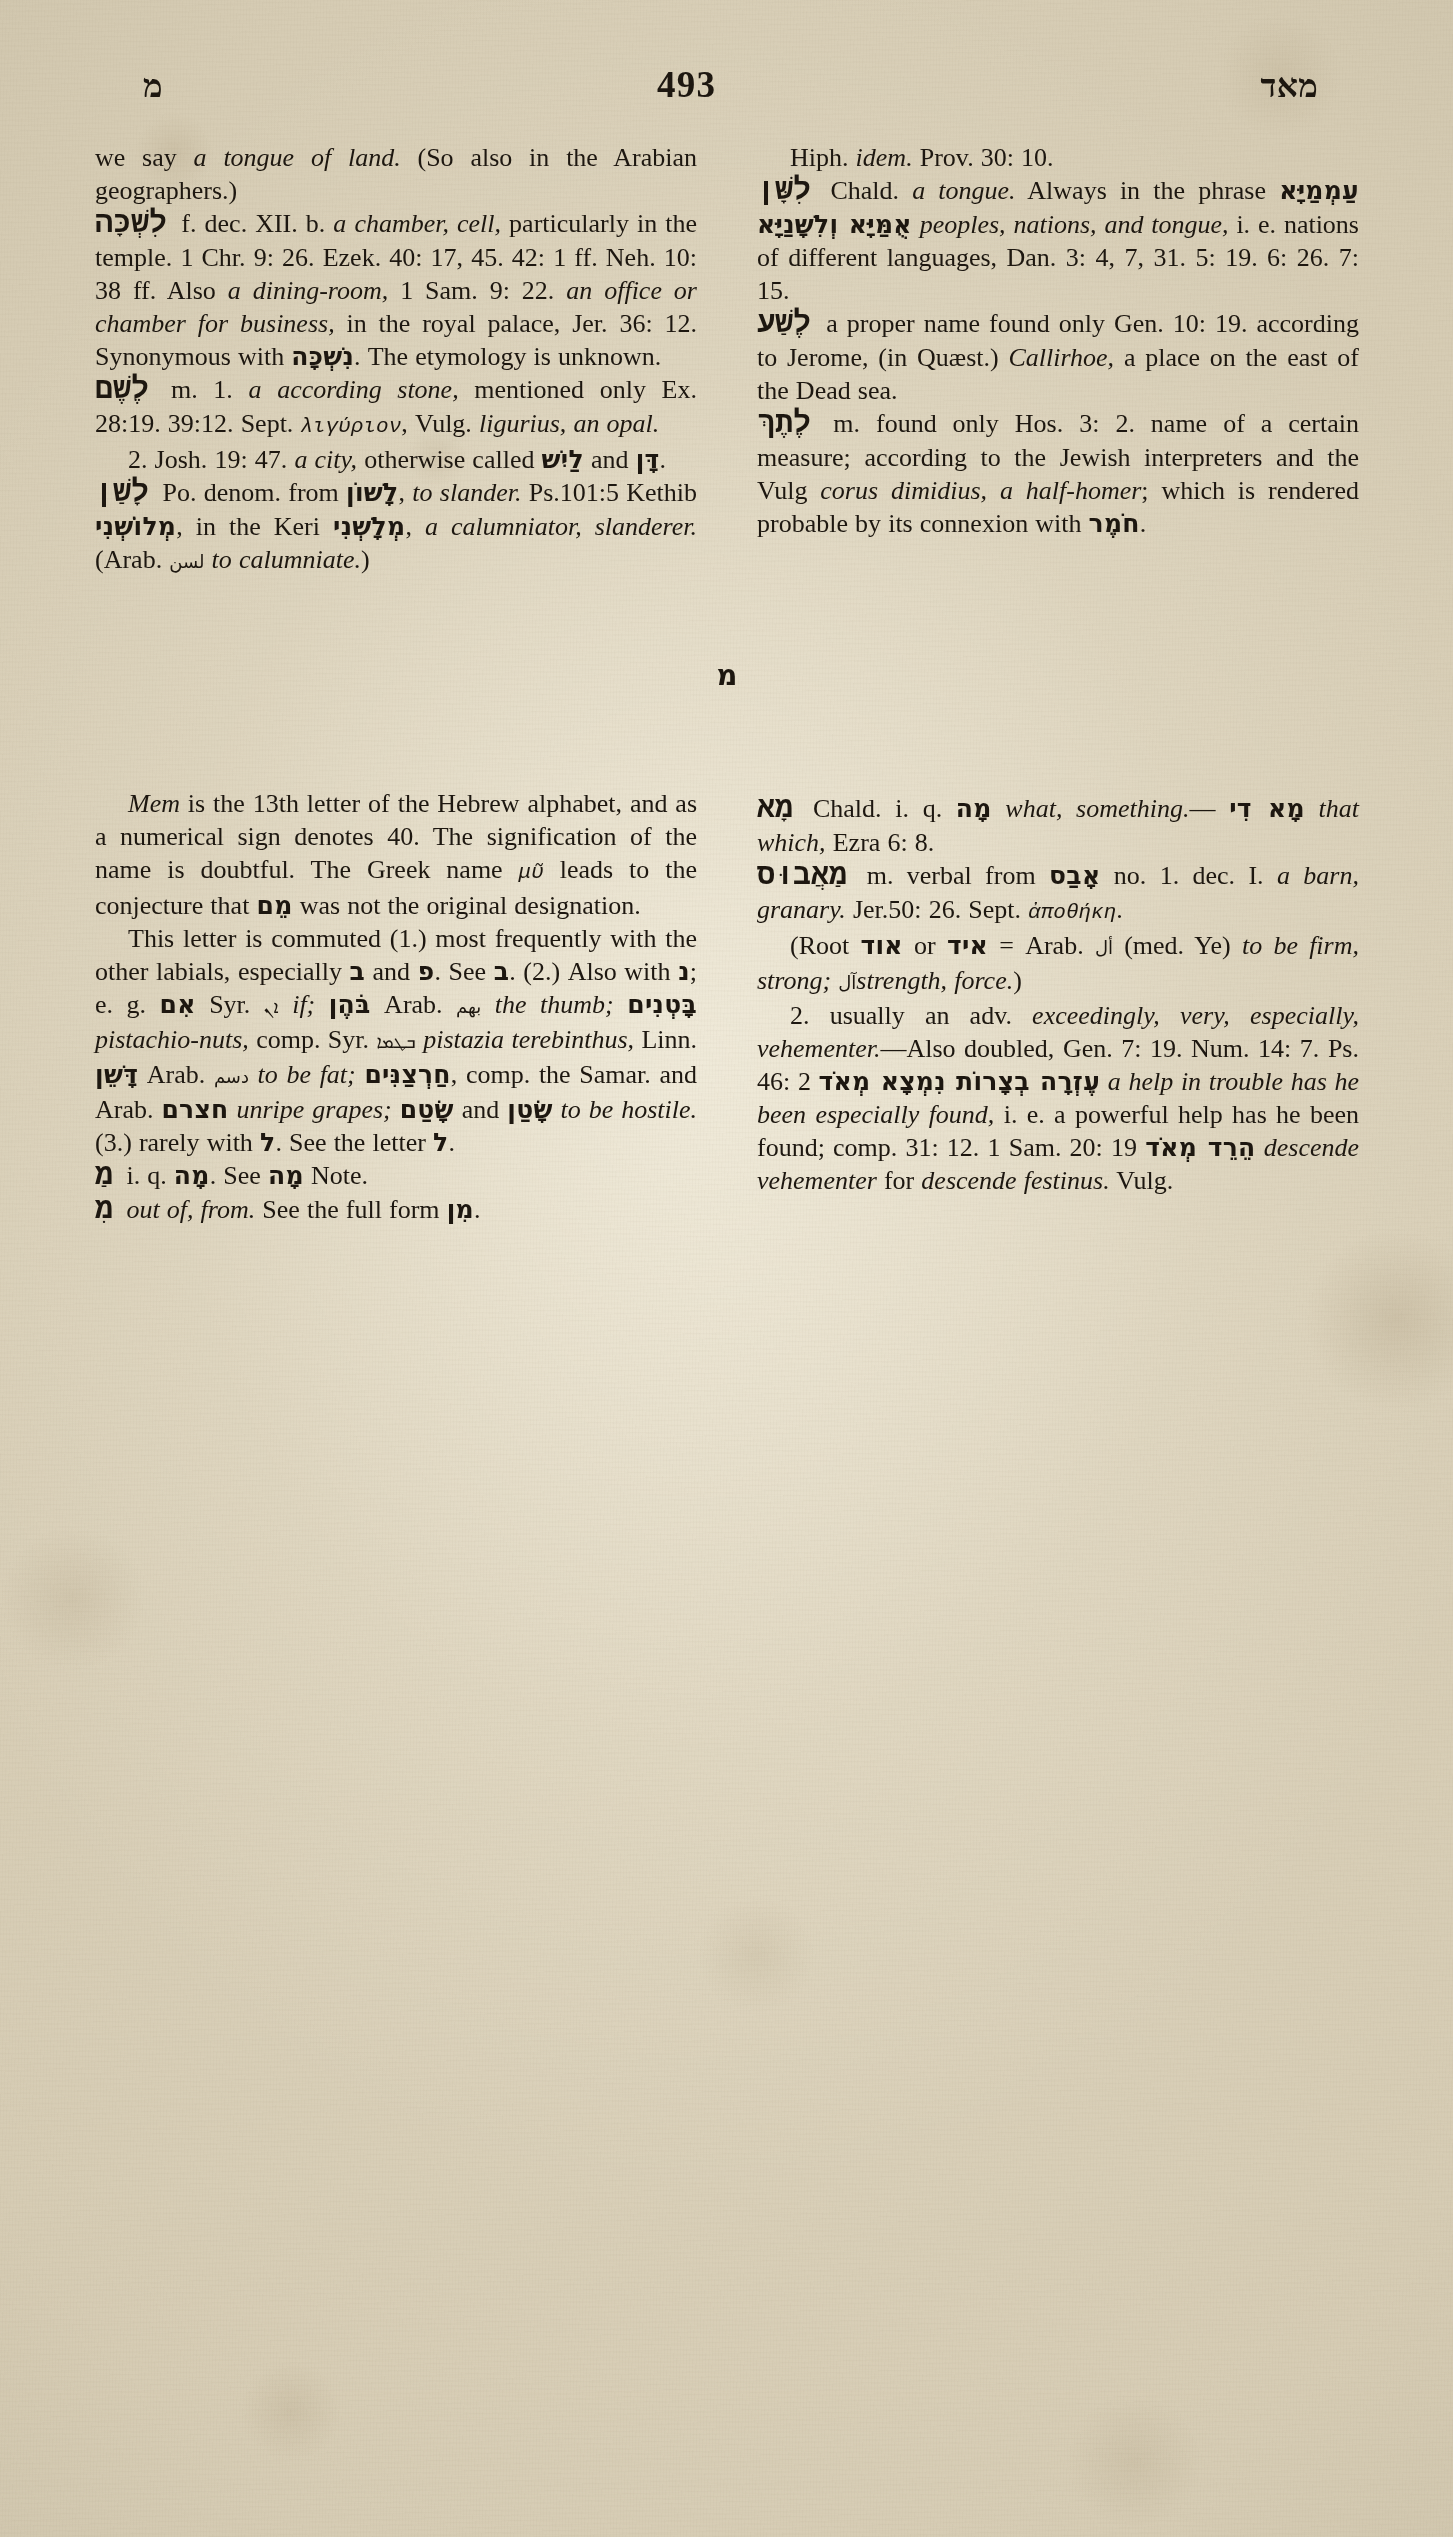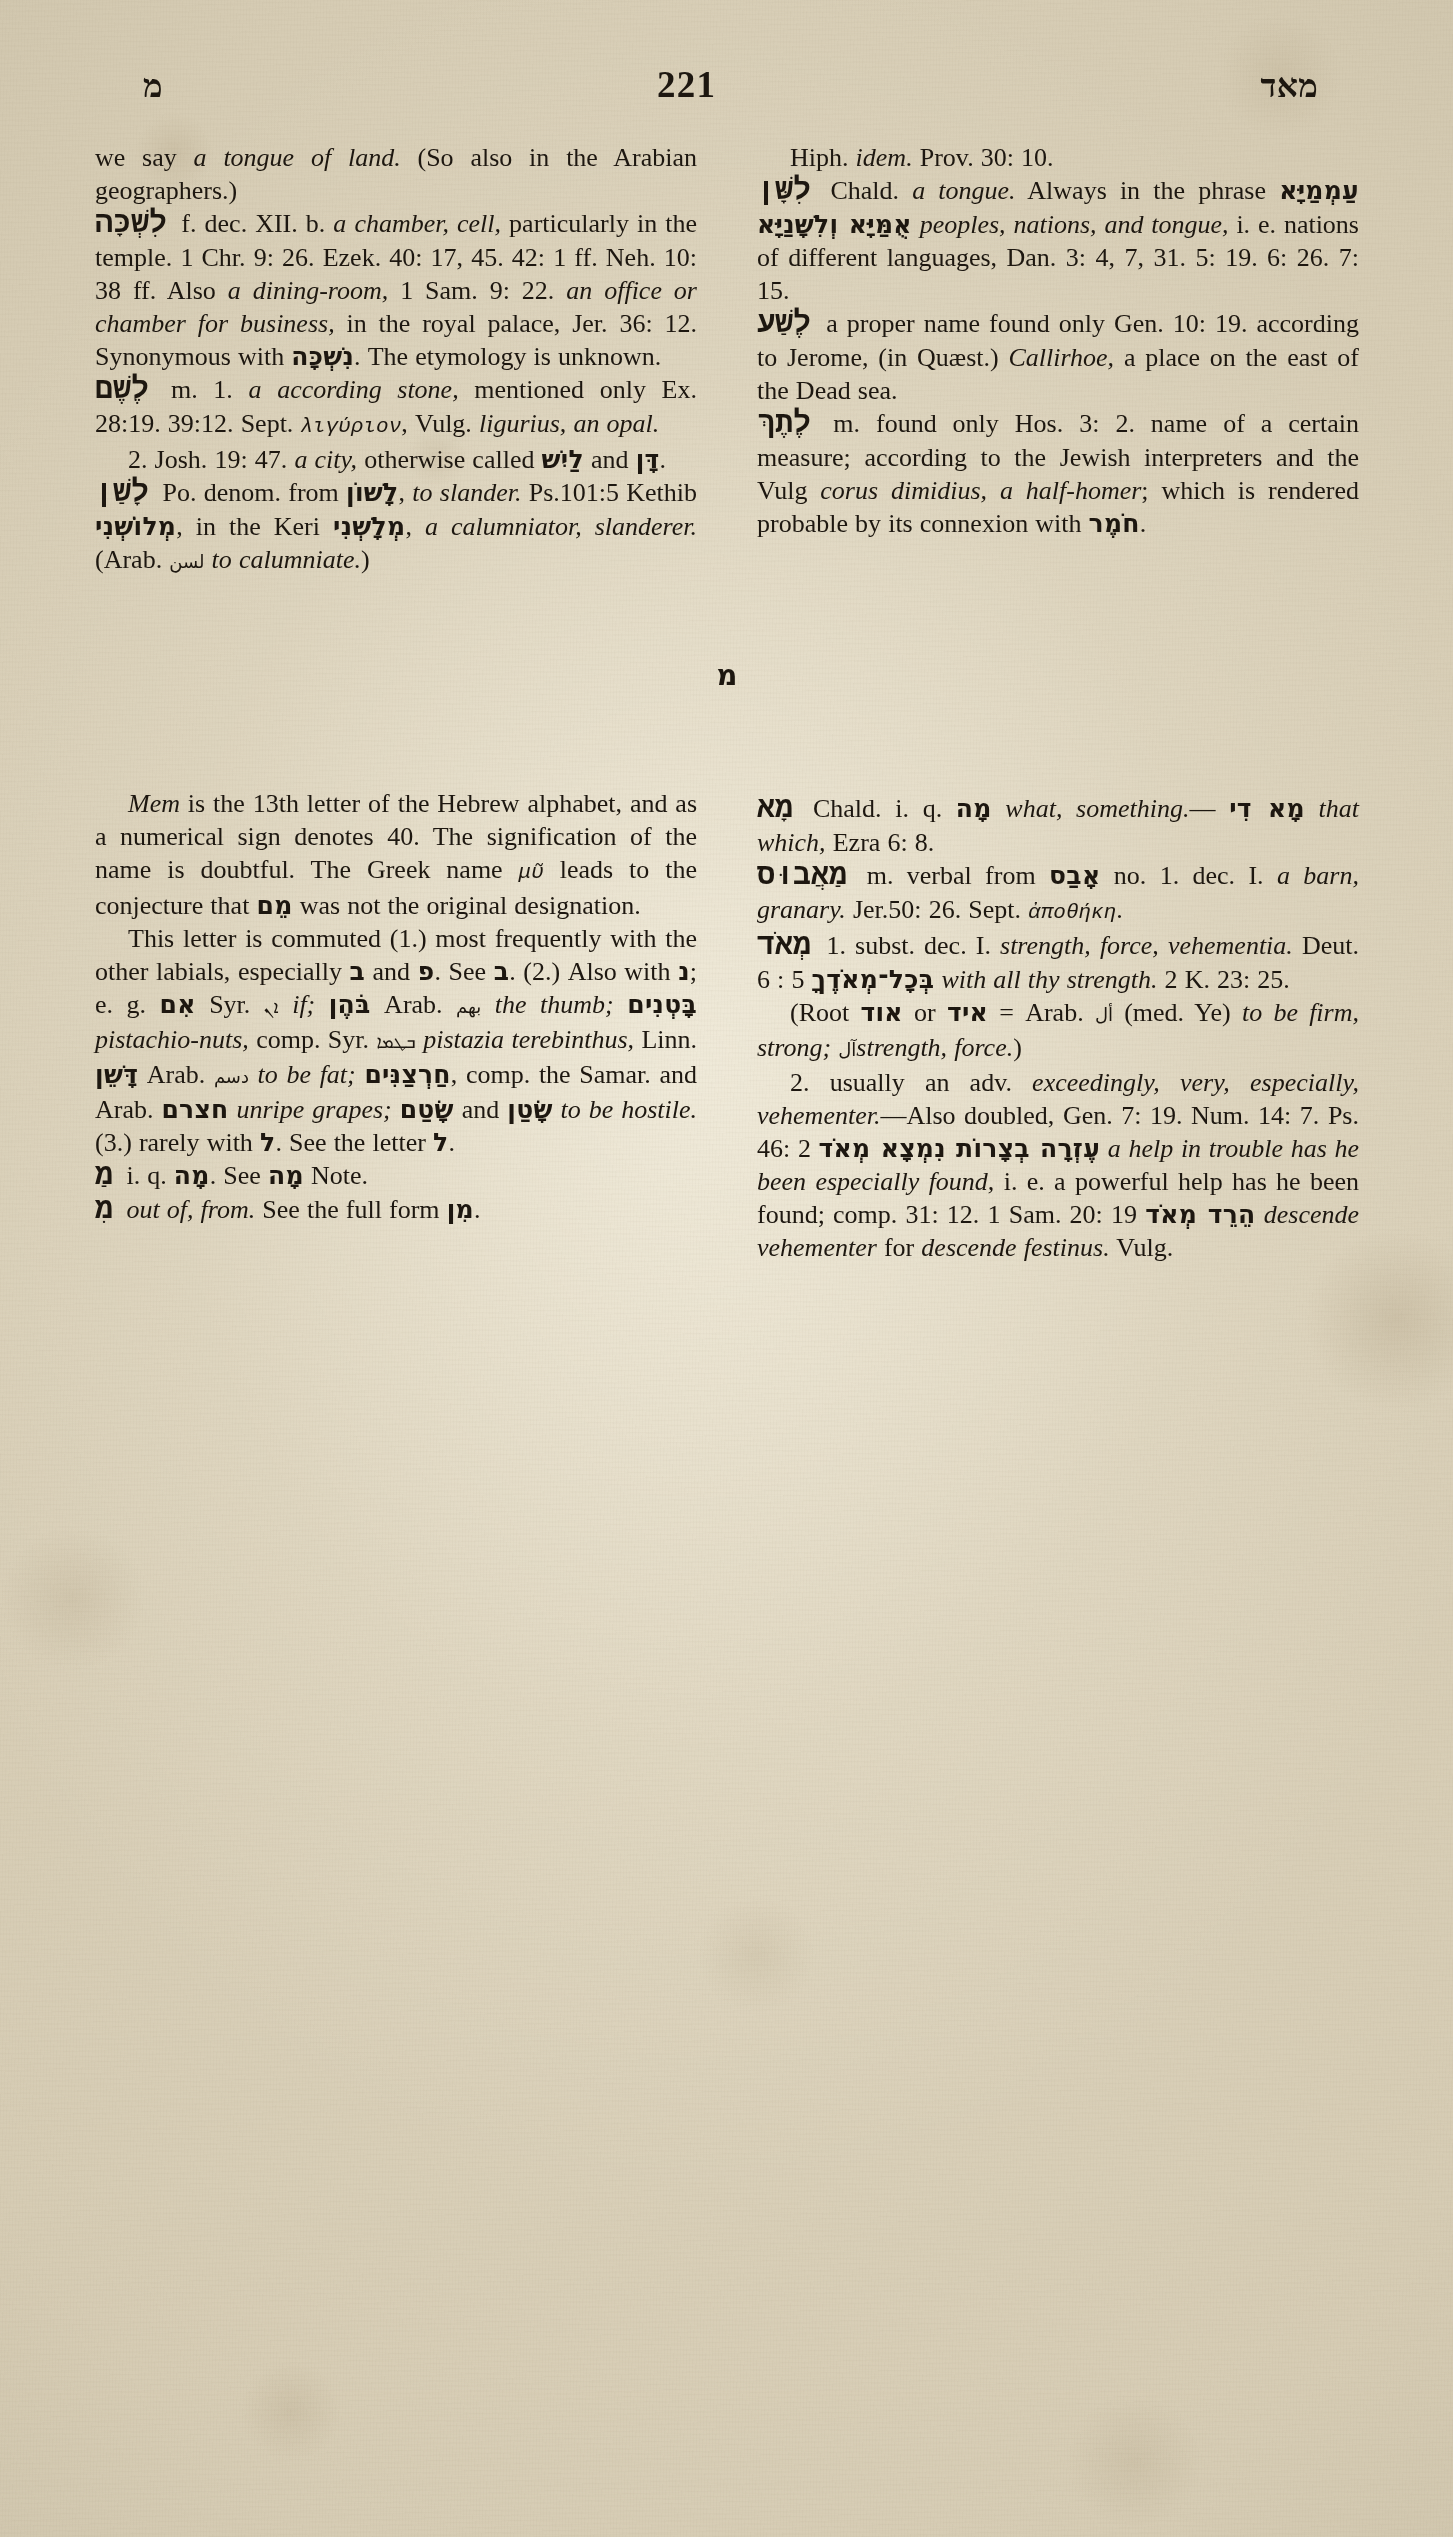--- a/index.html
+++ b/index.html
@@ -130,21 +130,21 @@
 <body>
 
 <div class="page">
   <div class="grain"></div>
   <div class="foxing"></div>
 
   <div class="content">
 
     <div class="running-head">
       <span class="heb-head">מ</span>
-      <span class="folio">221</span>
+      <span class="folio">493</span>
       <span class="heb-head">מאד</span>
     </div>
 
     <div class="columns">
 
       <div class="col">
 
         <p class="tx"><span>we say </span><span class="it">a tongue of land.</span><span> (So also in the Arabian geographers.)</span></p>
 
         <p class="tx entry"><span class="heb-lemma">לִשְׁכָּה</span><span> f. dec. XII. b. </span><span class="it">a chamber, cell,</span><span> particularly in the temple. 1 Chr. 9: 26. Ezek. 40: 17, 45. 42: 1 ff. Neh. 10: 38 ff. Also </span><span class="it">a dining-room,</span><span> 1 Sam. 9: 22. </span><span class="it">an office or chamber for business,</span><span> in the royal palace, Jer. 36: 12. Synonymous with </span><span class="heb">נִשְׁכָּה</span><span>. The etymology is unknown.</span></p>
@@ -184,21 +184,20 @@
 
         <p class="tx entry"><span class="heb-lemma">מִ</span><span class="it"> out of, from.</span><span> See the full form </span><span class="heb">מִן</span><span>.</span></p>
       </div>
 
       <div class="col">
 
         <p class="tx entry first"><span class="heb-lemma">מָא</span><span> Chald. i. q. </span><span class="heb">מָה</span><span> </span><span class="it">what, something.</span><span>— </span><span class="heb">מָא דִי</span><span> </span><span class="it">that which,</span><span> Ezra 6: 8.</span></p>
 
         <p class="tx entry"><span class="heb-lemma">מַאֲבוּס</span><span> m. verbal from </span><span class="heb">אָבַס</span><span> no. 1. dec. I. </span><span class="it">a barn, granary.</span><span> Jer.50: 26. Sept. </span><span class="grk">ἀποθήκη</span><span>.</span></p>
 
-        <p class="tx entry"><span class="heb-lemma">מְאֹד</span><span> 1. subst. dec. I. </span><span class="it">strength, force, vehementia.</span><span> Deut. 6 : 5 </span><span class="heb">בְּכָל־מְאֹדֶךָ</span><span> </span><span class="it">with all thy strength.</span><span> 2 K. 23: 25.</span></p>
 
         <p class="tx ind gap-top"><span>(Root </span><span class="heb">אוד</span><span> or </span><span class="heb">איד</span><span> = Arab. </span><span class="arab">أل</span><span> (med. Ye) </span><span class="it">to be firm, strong;</span><span> </span><span class="arab">آل</span><span class="it">strength, force.</span><span>)</span></p>
 
         <p class="tx ind"><span>2. usually an adv. </span><span class="it">exceedingly, very, especially, vehementer.</span><span>—Also doubled, Gen. 7: 19. Num. 14: 7. Ps. 46: 2 </span><span class="heb">עֶזְרָה בְצָרוֹת נִמְצָא מְאֹד</span><span> </span><span class="it">a help in trouble has he been especially found,</span><span> i. e. a powerful help has he been found; comp. 31: 12. 1 Sam. 20: 19 </span><span class="heb">הֵרֵד מְאֹד</span><span> </span><span class="it">descende vehementer</span><span> for </span><span class="it">descende festinus.</span><span> Vulg.</span></p>
       </div>
     </div>
   </div>
 </div>
 
 

